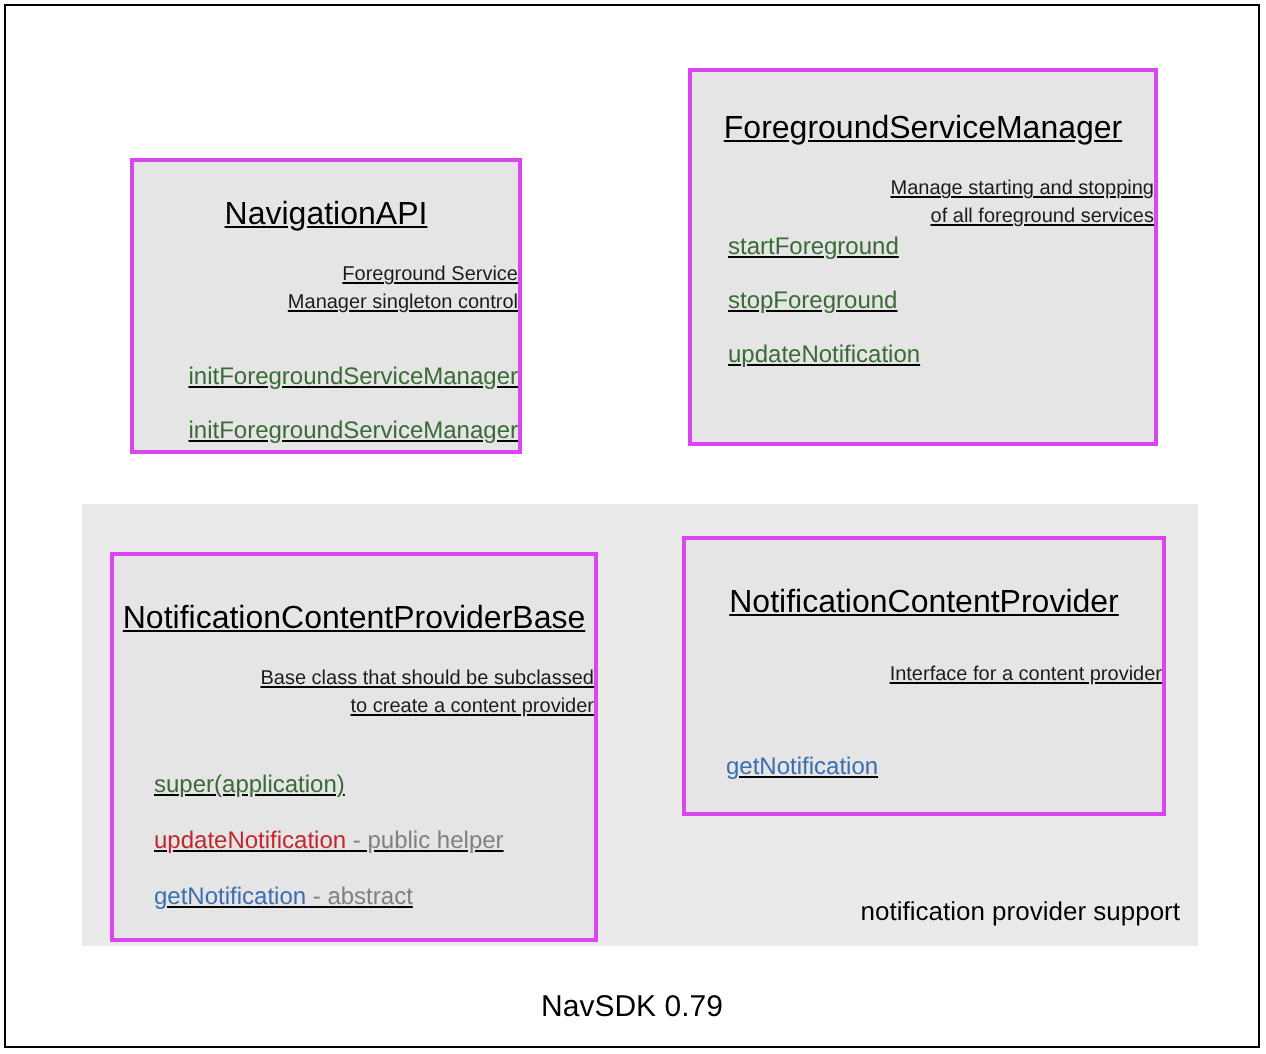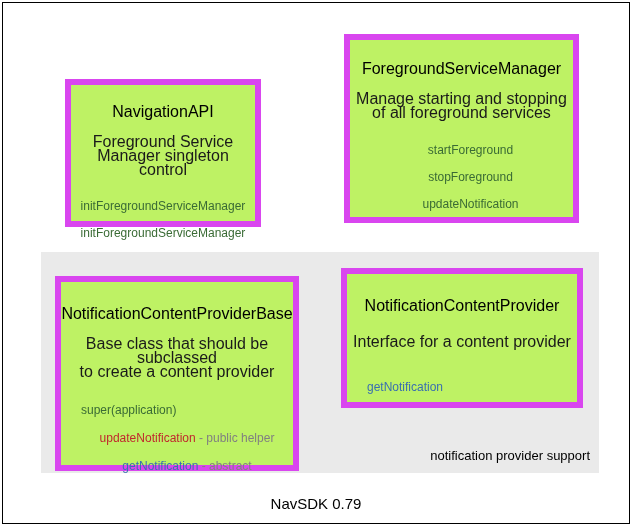--- a/index.html
+++ b/index.html
@@ -46,35 +46,36 @@
     right: 9px;
     bottom: 10px;
     font-size: 13px;
     color: #000000;
     white-space: nowrap;
   }
 
   
   .class-box {
     position: absolute;
-    background: #bef264;
-    border: 6px solid #d946ef;
+    background: #e5e5e5;
+    border: 2px solid #d946ef;
     box-sizing: border-box;
+    text-decoration: underline;
   }
   .class-title {
     text-align: center;
     color: #000000;
     font-size: 16px;
     line-height: 19px;
     white-space: nowrap;
   }
   .class-desc {
-    text-align: center;
+    text-align: right;
     color: #1a1a1a;
-    font-size: 16px;
+    font-size: 10px;
     line-height: 14px;
   }
   .member-list {
     list-style: none;
     margin: 0;
     padding: 0;
   }
   .member {
     font-size: 12px;
     line-height: 15px;
@@ -93,54 +94,52 @@
   #box-navigation-api {
     left: 62px;
     top: 76px;
     width: 196px;
     height: 148px;
   }
   #box-navigation-api .class-title { margin-top: 17px; }
   #box-navigation-api .class-desc  { margin-top: 14px; }
   #box-navigation-api .member-list {
     margin-top: 22px;
-    text-align: center;
+    text-align: right;
   }
   #box-navigation-api .member + .member { margin-top: 12px; }
 
   
   #box-foreground-service-manager {
     left: 341px;
     top: 31px;
     width: 235px;
     height: 189px;
   }
   #box-foreground-service-manager .class-title { margin-top: 19px; }
   #box-foreground-service-manager .class-desc  { margin-top: 14px; }
   #box-foreground-service-manager .member-list {
-    margin-top: 23px;
     padding-left: 18px;
-    text-align: center;
   }
   #box-foreground-service-manager .member + .member { margin-top: 12px; }
 
   
   #box-notification-content-provider-base {
     left: 52px;
     top: 273px;
     width: 244px;
     height: 195px;
   }
   #box-notification-content-provider-base .class-title { margin-top: 22px; }
   #box-notification-content-provider-base .class-desc  { margin-top: 14px; }
   #box-notification-content-provider-base .member-list {
     margin-top: 24px;
     padding-left: 20px;
   }
-  #box-notification-content-provider-base .member + .member { margin-top: 13px; text-align: center; }
+  #box-notification-content-provider-base .member + .member { margin-top: 13px; }
 
   
   #box-notification-content-provider {
     left: 338px;
     top: 265px;
     width: 242px;
     height: 140px;
   }
   #box-notification-content-provider .class-title { margin-top: 22px; }
   #box-notification-content-provider .class-desc  { margin-top: 20px; }

